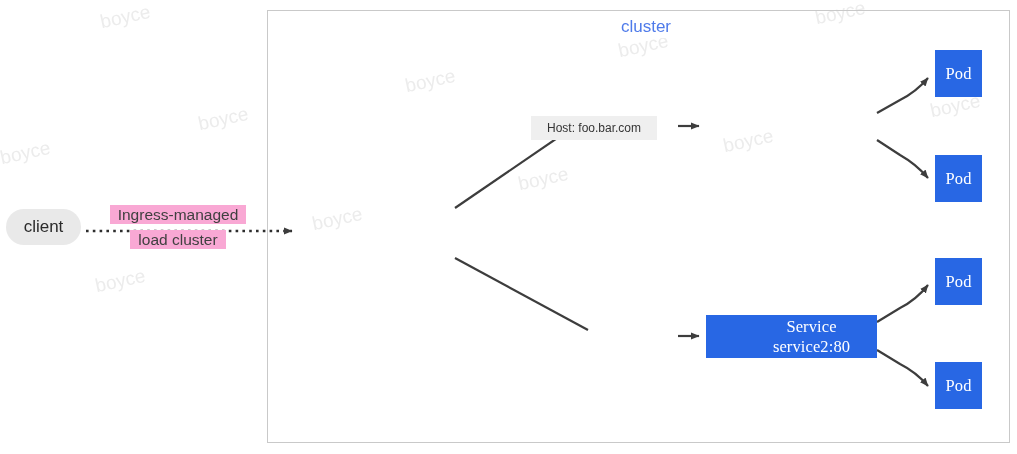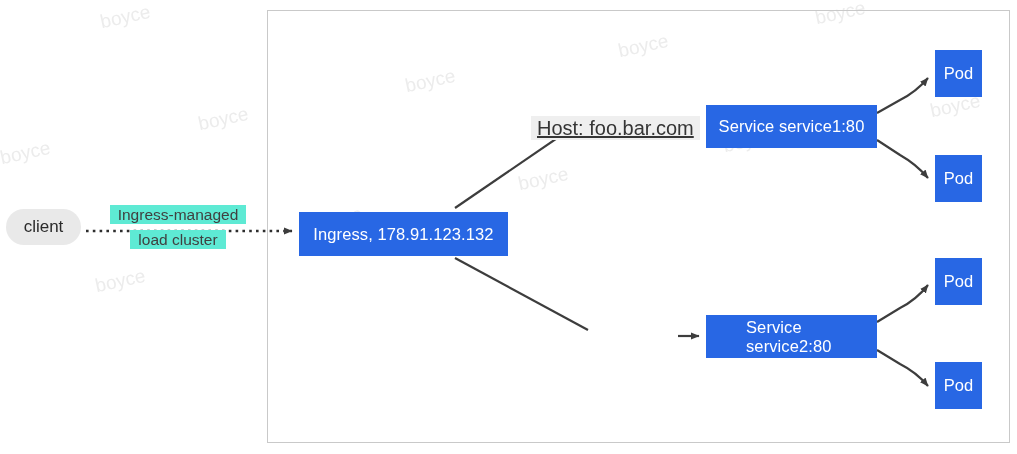--- a/index.html
+++ b/index.html
@@ -86,36 +86,37 @@
     position: absolute;
     left: 108px;
     top: 202px;
     width: 140px;
     text-align: center;
     font-size: 15.5px;
     line-height: 25px;
     color: #404040;
   }
   #lb-label span {
-    background: #5eead4;
+    background: #f9a8d4;
     padding: 1px 8px;
   }
 
   
   .bluebox {
     position: absolute;
     background: #2867e4;
     color: #ffffff;
     display: flex;
     align-items: center;
     justify-content: center;
     font-size: 16.5px;
     letter-spacing: 0.1px;
     box-sizing: border-box;
-    font-family: Liberation Sans, sans-serif;
+    font-family: Liberation Serif, serif;
+    text-align: center;
   }
   #ingress-box {
     left: 299px;
     top: 212px;
     width: 209px;
     height: 44px;
     font-size: 16.5px;
   }
   #service1-box {
     left: 706px;
@@ -137,27 +138,26 @@
     font-size: 16.5px;
   }
   #pod1-box { top: 50px; }
   #pod2-box { top: 155px; }
   #pod3-box { top: 258px; }
   #pod4-box { top: 362px; }
 
   
   .hostlabel {
     position: absolute;
-    font-size: 20px;
+    font-size: 12px;
     color: #353535;
     background: #efefef;
-    padding: 2px 6px;
+    padding: 2px 16px;
     white-space: nowrap;
     line-height: 20px;
-    text-decoration: underline;
   }
   #host1-label {
     left: 531px;
     top: 116px;
   }
   #host2-label {
     left: 531px;
     top: 325px;
   }
 </style>
@@ -174,20 +174,21 @@
       <div class="wm" style="left: 198px; top: 108px; color: rgb(236, 236, 236);">boyce</div>
       <div class="wm" style="left: 0px; top: 142px; color: rgb(236, 236, 236);">boyce</div>
       <div class="wm" style="left: 930px; top: 95px; color: rgb(236, 236, 236);">boyce</div>
       <div class="wm" style="left: 723px; top: 130px; color: rgb(236, 236, 236);">boyce</div>
       <div class="wm" style="left: 518px; top: 168px; color: rgb(236, 236, 236);">boyce</div>
       <div class="wm" style="left: 312px; top: 208px; color: rgb(236, 236, 236);">boyce</div>
       <div class="wm" style="left: 95px; top: 270px; color: rgb(236, 236, 236);">boyce</div>
     </div>
 
   <div id="cluster-box"></div>
+  <div id="cluster-label">cluster</div>
 
   <svg id="wires" viewBox="0 0 1017 454">
     <defs>
       <marker id="arw" markerWidth="9" markerHeight="9" refX="8" refY="4" orient="auto" markerUnits="userSpaceOnUse">
         <path d="M0,0.4 L8.6,4 L0,7.6 z" fill="#3d3d3d"></path>
       </marker>
     </defs>
 
     <line x1="86" y1="231" x2="292" y2="231" stroke="#2e2e2e" stroke-width="2.4" stroke-dasharray="2.6 4.2" marker-end="url(#arw)"></line>
 
@@ -210,29 +211,23 @@
 
   <div id="client-node">
     <span>client</span>
   </div>
 
   <div id="lb-label">
     <span>Ingress-managed</span><br>
     <span>load cluster</span>
   </div>
 
-  <div id="ingress-box" class="bluebox">
-    <span>Ingress, 178.91.123.132</span>
-  </div>
 
   <div id="host1-label" class="hostlabel">Host: foo.bar.com</div>
 
-  <div id="service1-box" class="bluebox">
-    <span>Service service1:80</span>
-  </div>
   <div id="service2-box" class="bluebox">
     <span>Service service2:80</span>
   </div>
 
   <div id="pod1-box" class="bluebox podbox">
     <span>Pod</span>
   </div>
   <div id="pod2-box" class="bluebox podbox">
     <span>Pod</span>
   </div>

